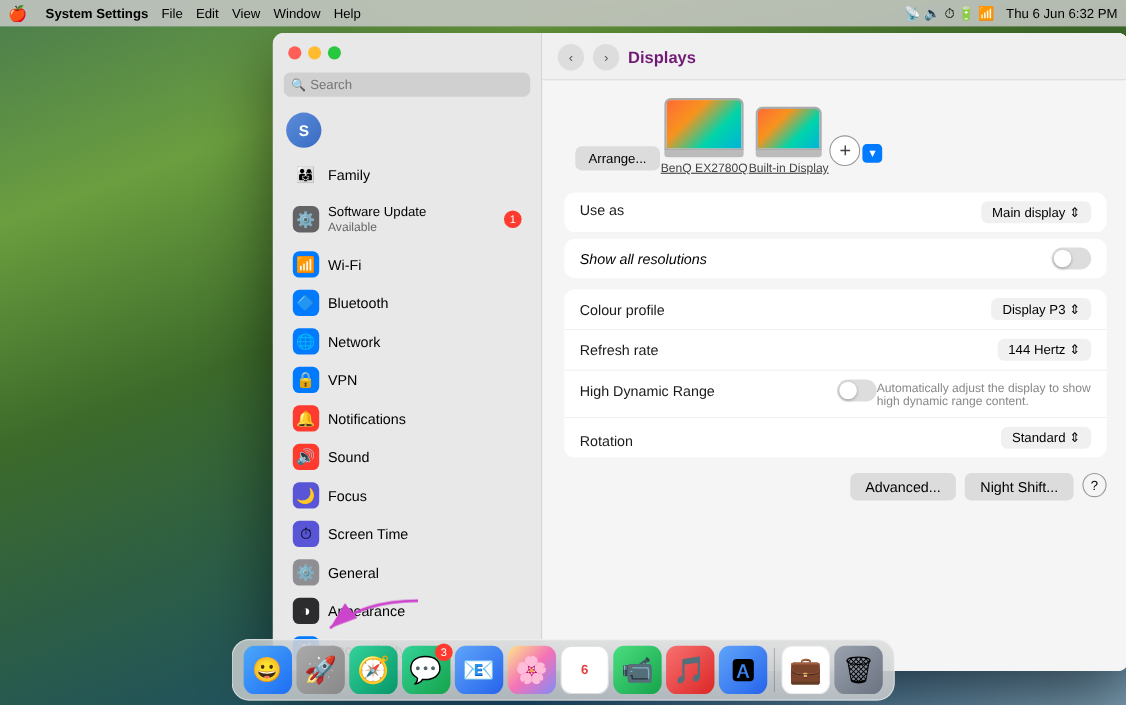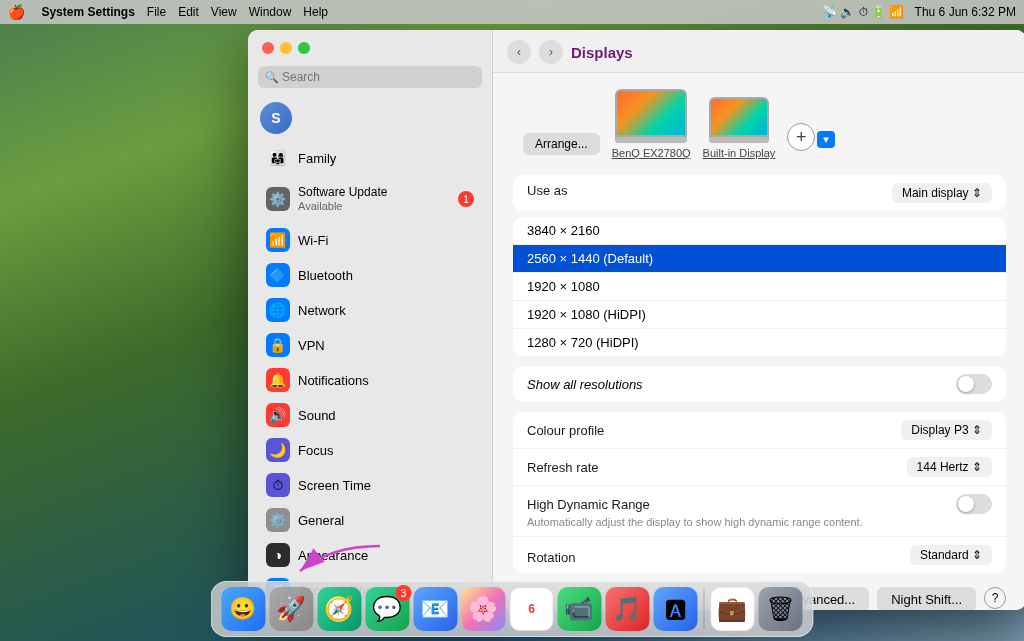--- a/index.html
+++ b/index.html
@@ -245,21 +245,21 @@
       padding: 16px 20px;
       overflow-y: auto;
       flex: 1;
     }
     .displays-content::-webkit-scrollbar { display: none; }
 
     
     .monitor-row {
       display: flex;
       align-items: flex-end;
-      gap: 12px;
+      gap: 1px;
       margin-bottom: 16px;
       padding: 0 10px;
     }
     .arrange-btn {
       padding: 4px 12px;
       border: none;
       background: rgba(0,0,0,0.1);
       border-radius: 6px;
       font-size: 12px;
       cursor: pointer;
@@ -650,27 +650,20 @@
         </div>
       </div>
 
       <div class="use-as-row">
         <span class="settings-label">Use as</span>
         <div class="stepper-control">
           <span>Main display ⇕</span>
         </div>
       </div>
 
-      <div class="resolution-section">
-        <div class="resolution-row">3840 × 2160</div>
-        <div class="resolution-row selected">2560 × 1440 (Default)</div>
-        <div class="resolution-row">1920 × 1080</div>
-        <div class="resolution-row">1920 × 1080 (HiDPI)</div>
-        <div class="resolution-row">1280 × 720 (HiDPI)</div>
-      </div>
 
       <div class="show-all-row">
         <span class="show-all-label">Show all resolutions</span>
         <div class="toggle">
           <div class="toggle-thumb"></div>
         </div>
       </div>
 
       <div class="settings-section">
         <div class="settings-row">
@@ -678,21 +671,21 @@
           <div class="stepper-control">
             <span>Display P3 ⇕</span>
           </div>
         </div>
         <div class="settings-row">
           <span class="settings-label">Refresh rate</span>
           <div class="stepper-control">
             <span>144 Hertz ⇕</span>
           </div>
         </div>
-        <div class="settings-row" style="flex-direction:column; align-items:flex-start; padding: 8px 14px;">
+        <div class="settings-row" style="align-items:flex-start; padding: 8px 14px;">
           <div style="display:flex; width:100%; align-items:center;">
             <span class="settings-label">High Dynamic Range</span>
             <div class="toggle">
               <div class="toggle-thumb"></div>
             </div>
           </div>
           <span style="font-size:11px; color:#888; margin-top:2px;">Automatically adjust the display to show high dynamic range content.</span>
         </div>
         <div class="settings-row">
           <span class="settings-label">Rotation</span>

